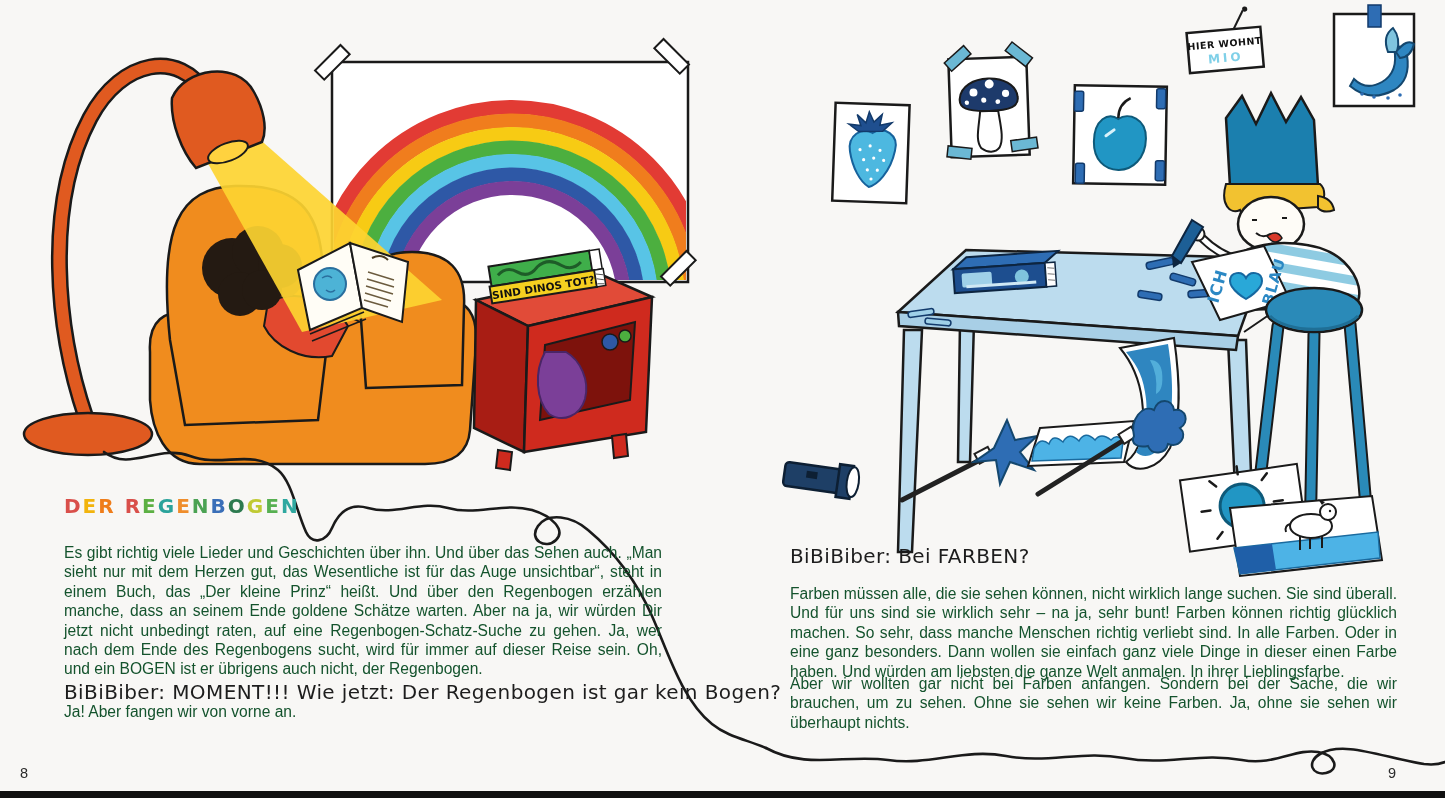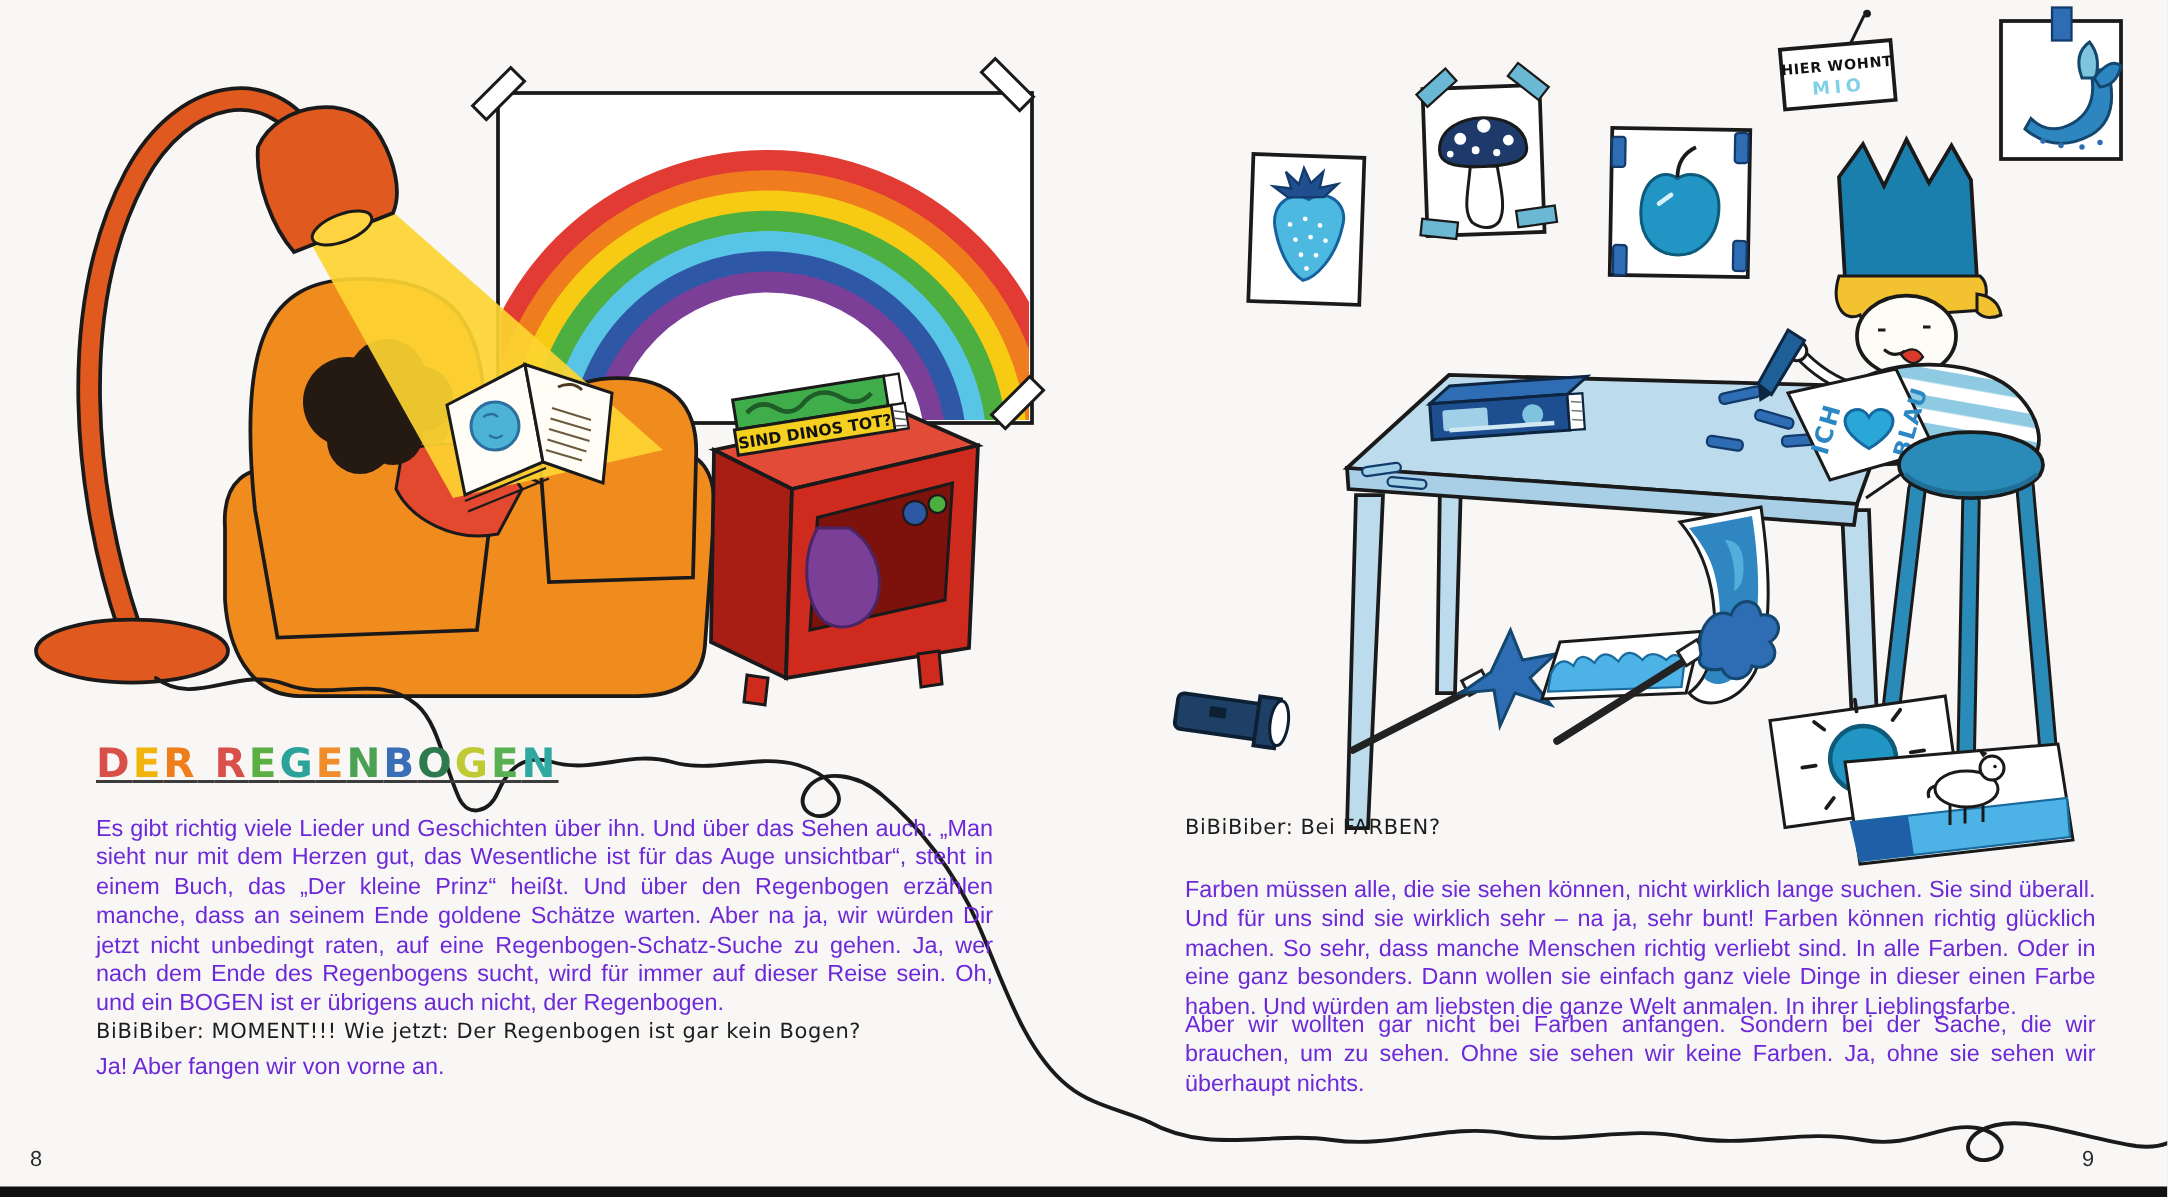--- a/index.html
+++ b/index.html
@@ -1,23 +1,23 @@
 <!DOCTYPE html>
 <html><head>
 <meta charset="utf-8">
 <style>
   html,body{margin:0;padding:0;background:#e8e8e8;}
   .spread{position:relative;width:1445px;height:798px;background:#f8f7f5;overflow:hidden;
           font-family:"Liberation Sans",sans-serif;color:#3b3b3b;}
   .abs{position:absolute;}
   svg{position:absolute;overflow:visible;}
-  .heading{font-family:"DejaVu Sans",sans-serif;font-size:27px;font-weight:bold;
-           letter-spacing:2px;white-space:pre;margin:0;text-decoration:underline;}
-  .body-text{font-size:15.6px;line-height:19.4px;text-align:justify;color:#6d28d9;margin:0;}
-  .biber{font-family:"DejaVu Sans",sans-serif;font-size:14px;font-weight:500;
+  .heading{font-family:"DejaVu Sans",sans-serif;font-size:20px;font-weight:bold;
+           letter-spacing:2px;white-space:pre;margin:0;}
+  .body-text{font-size:15.6px;line-height:19.4px;text-align:justify;color:#14532d;margin:0;}
+  .biber{font-family:"DejaVu Sans",sans-serif;font-size:20px;font-weight:500;
          letter-spacing:.4px;color:#1d1d1d;margin:0;}
   .pageno{font-size:14.5px;color:#2b2b2b;}
   .svg-label{font-family:"DejaVu Sans",sans-serif;font-weight:bold;}
   .book-edge{position:absolute;left:0;right:0;bottom:0;height:7px;background:#101010;}
 </style>
 </head>
 <body>
 
 <div class="spread">
 

